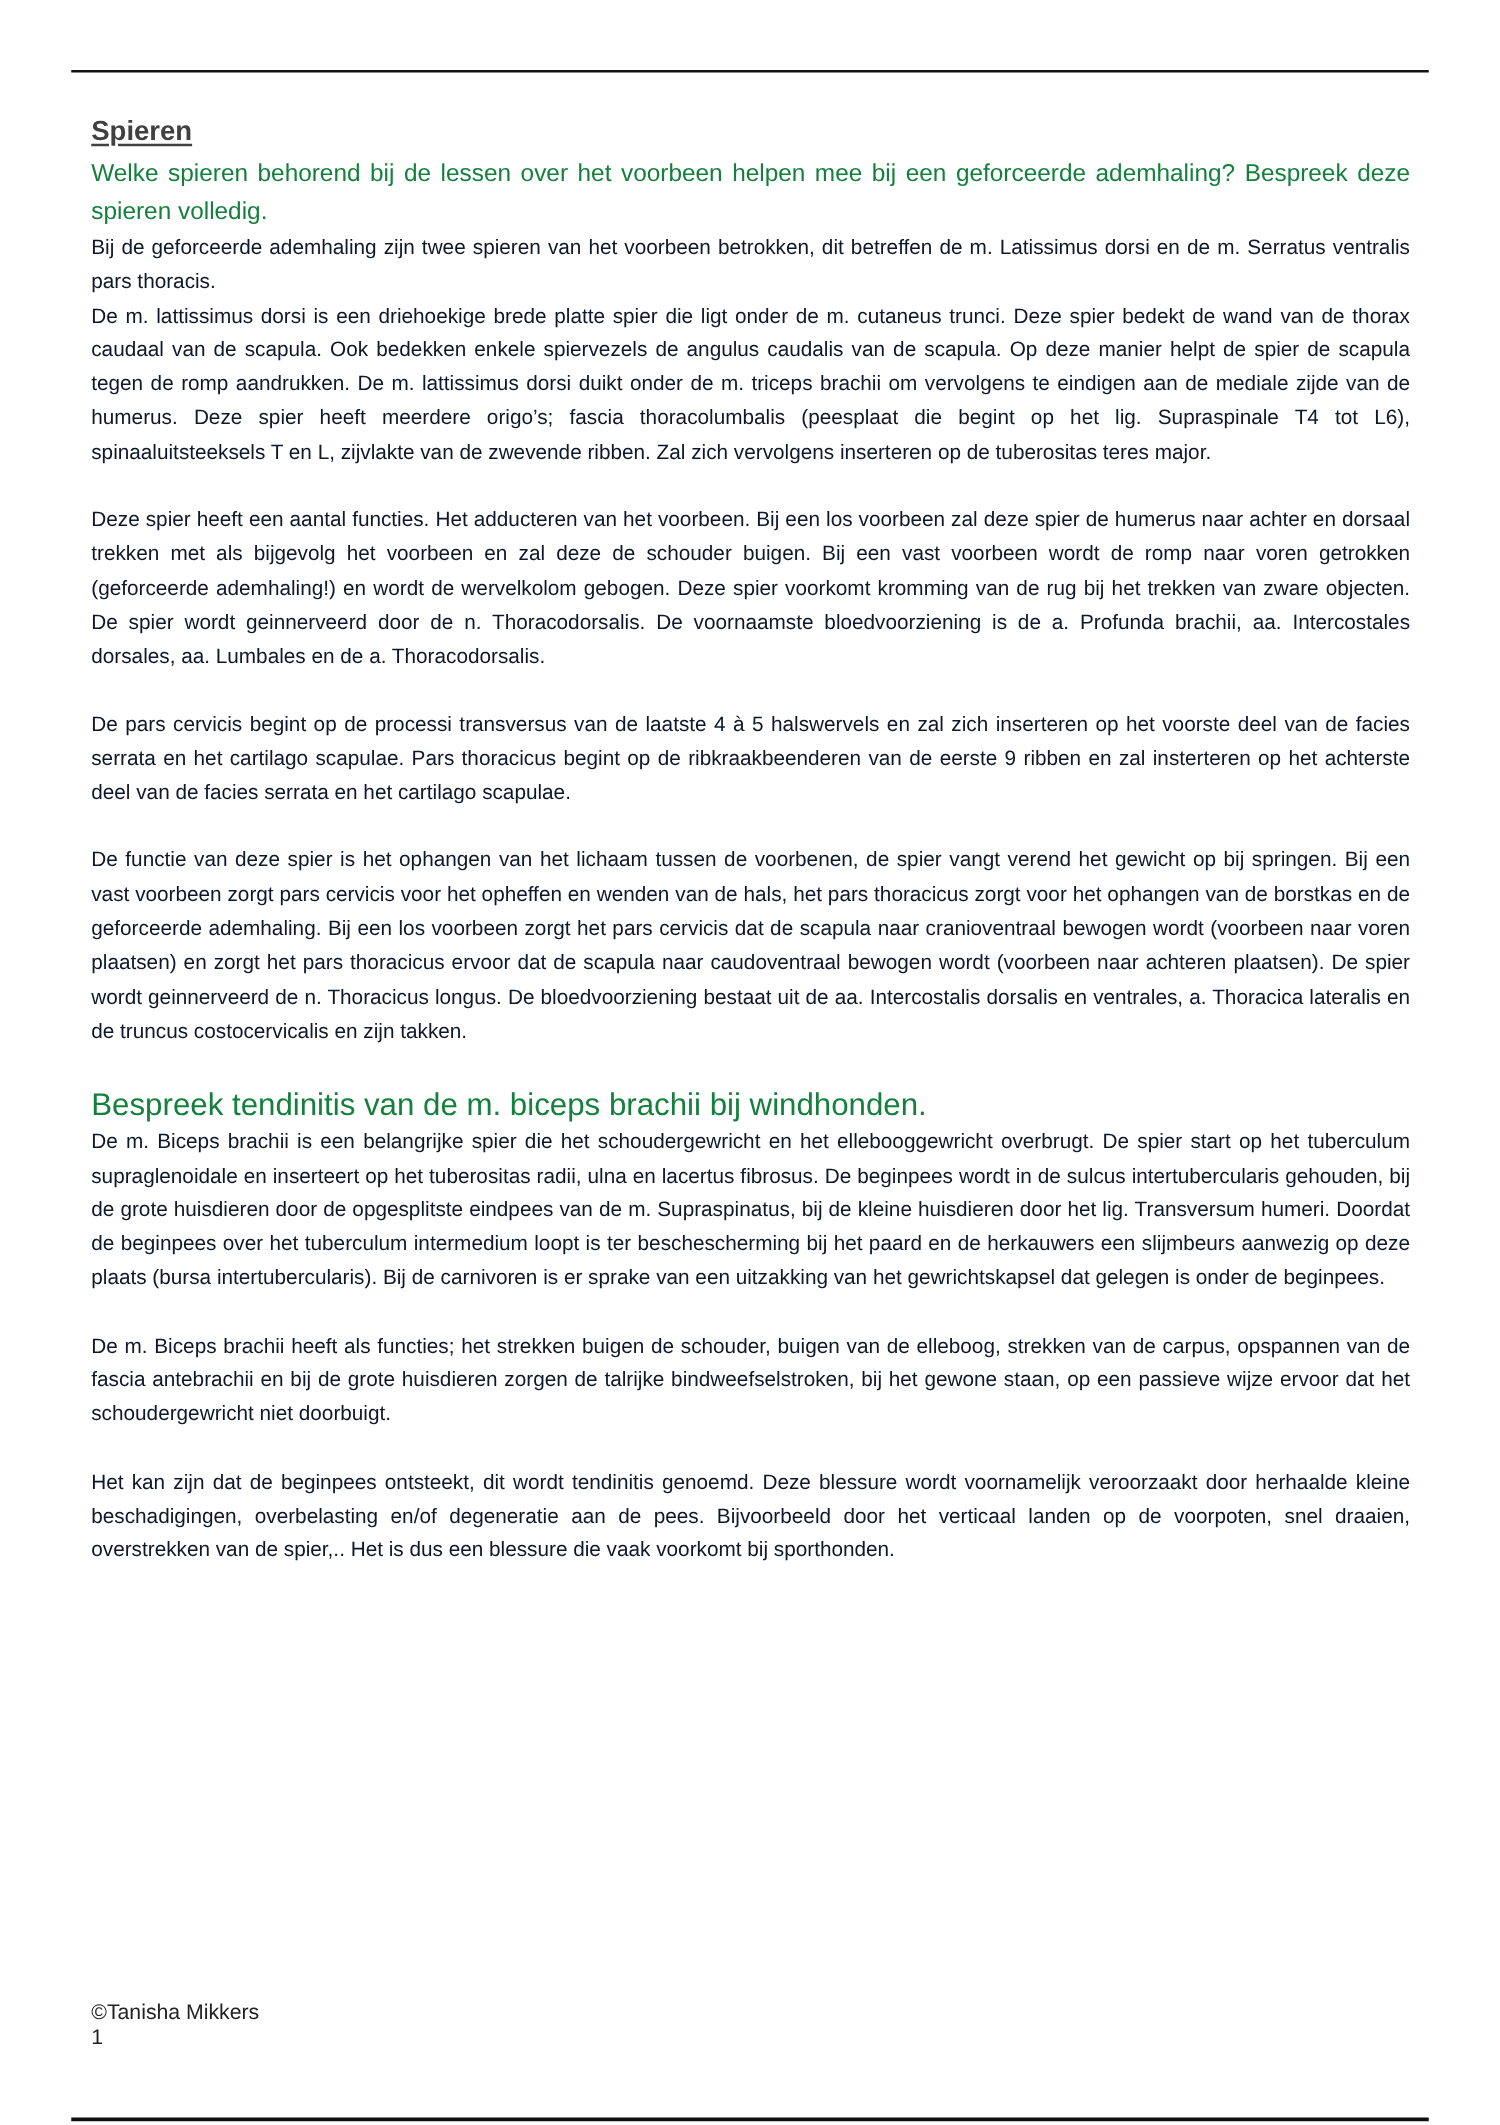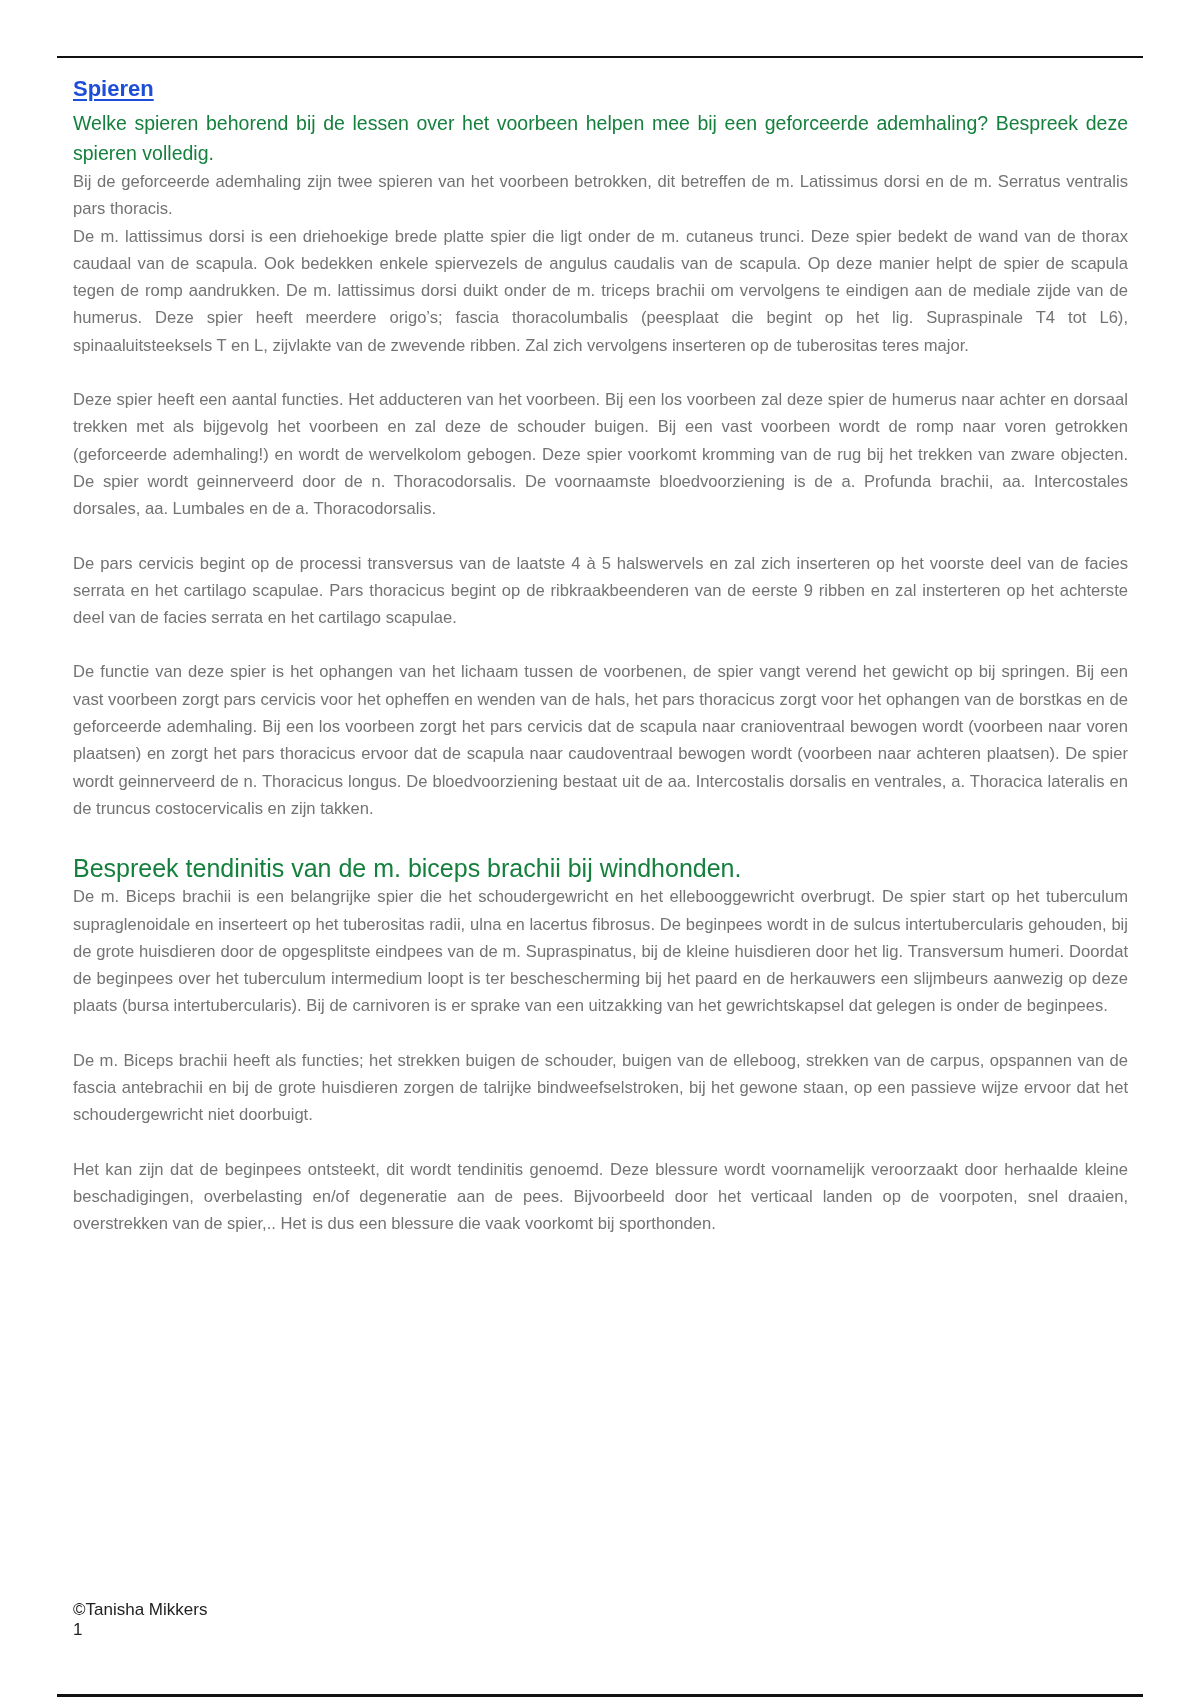--- a/index.html
+++ b/index.html
@@ -43,37 +43,37 @@
       margin: 0 0 4px 0;
       line-height: 34px;
       font-weight: normal;
       letter-spacing: 0.1px;
     }
     .section-heading {
       font-size: 22px;
       font-weight: bold;
       text-decoration: underline;
       text-underline-offset: 3px;
-      margin: 0 0 4px 0;
+      margin: 16px 0 4px 0;
       line-height: 30px;
-      color: #1d4ed8;
+      color: #404040;
     }
     .question {
       font-size: 19.5px;
       color: #15803d;
       line-height: 30px;
       margin: 0;
       text-align: justify;
     }
     .p {
       font-size: 16.6px;
       line-height: 27.3px;
       margin: 0;
       text-align: justify;
-      color: #737373;
+      color: #0f172a;
     }
     .gap { height: 27px; }
     .question.q2 { margin-top: 4px; font-size: 25px; }
     .footer {
       position: absolute;
       left: 73px;
       top: 1600px;
       width: 1055px;
       display: flex;
       justify-content: space-between;

